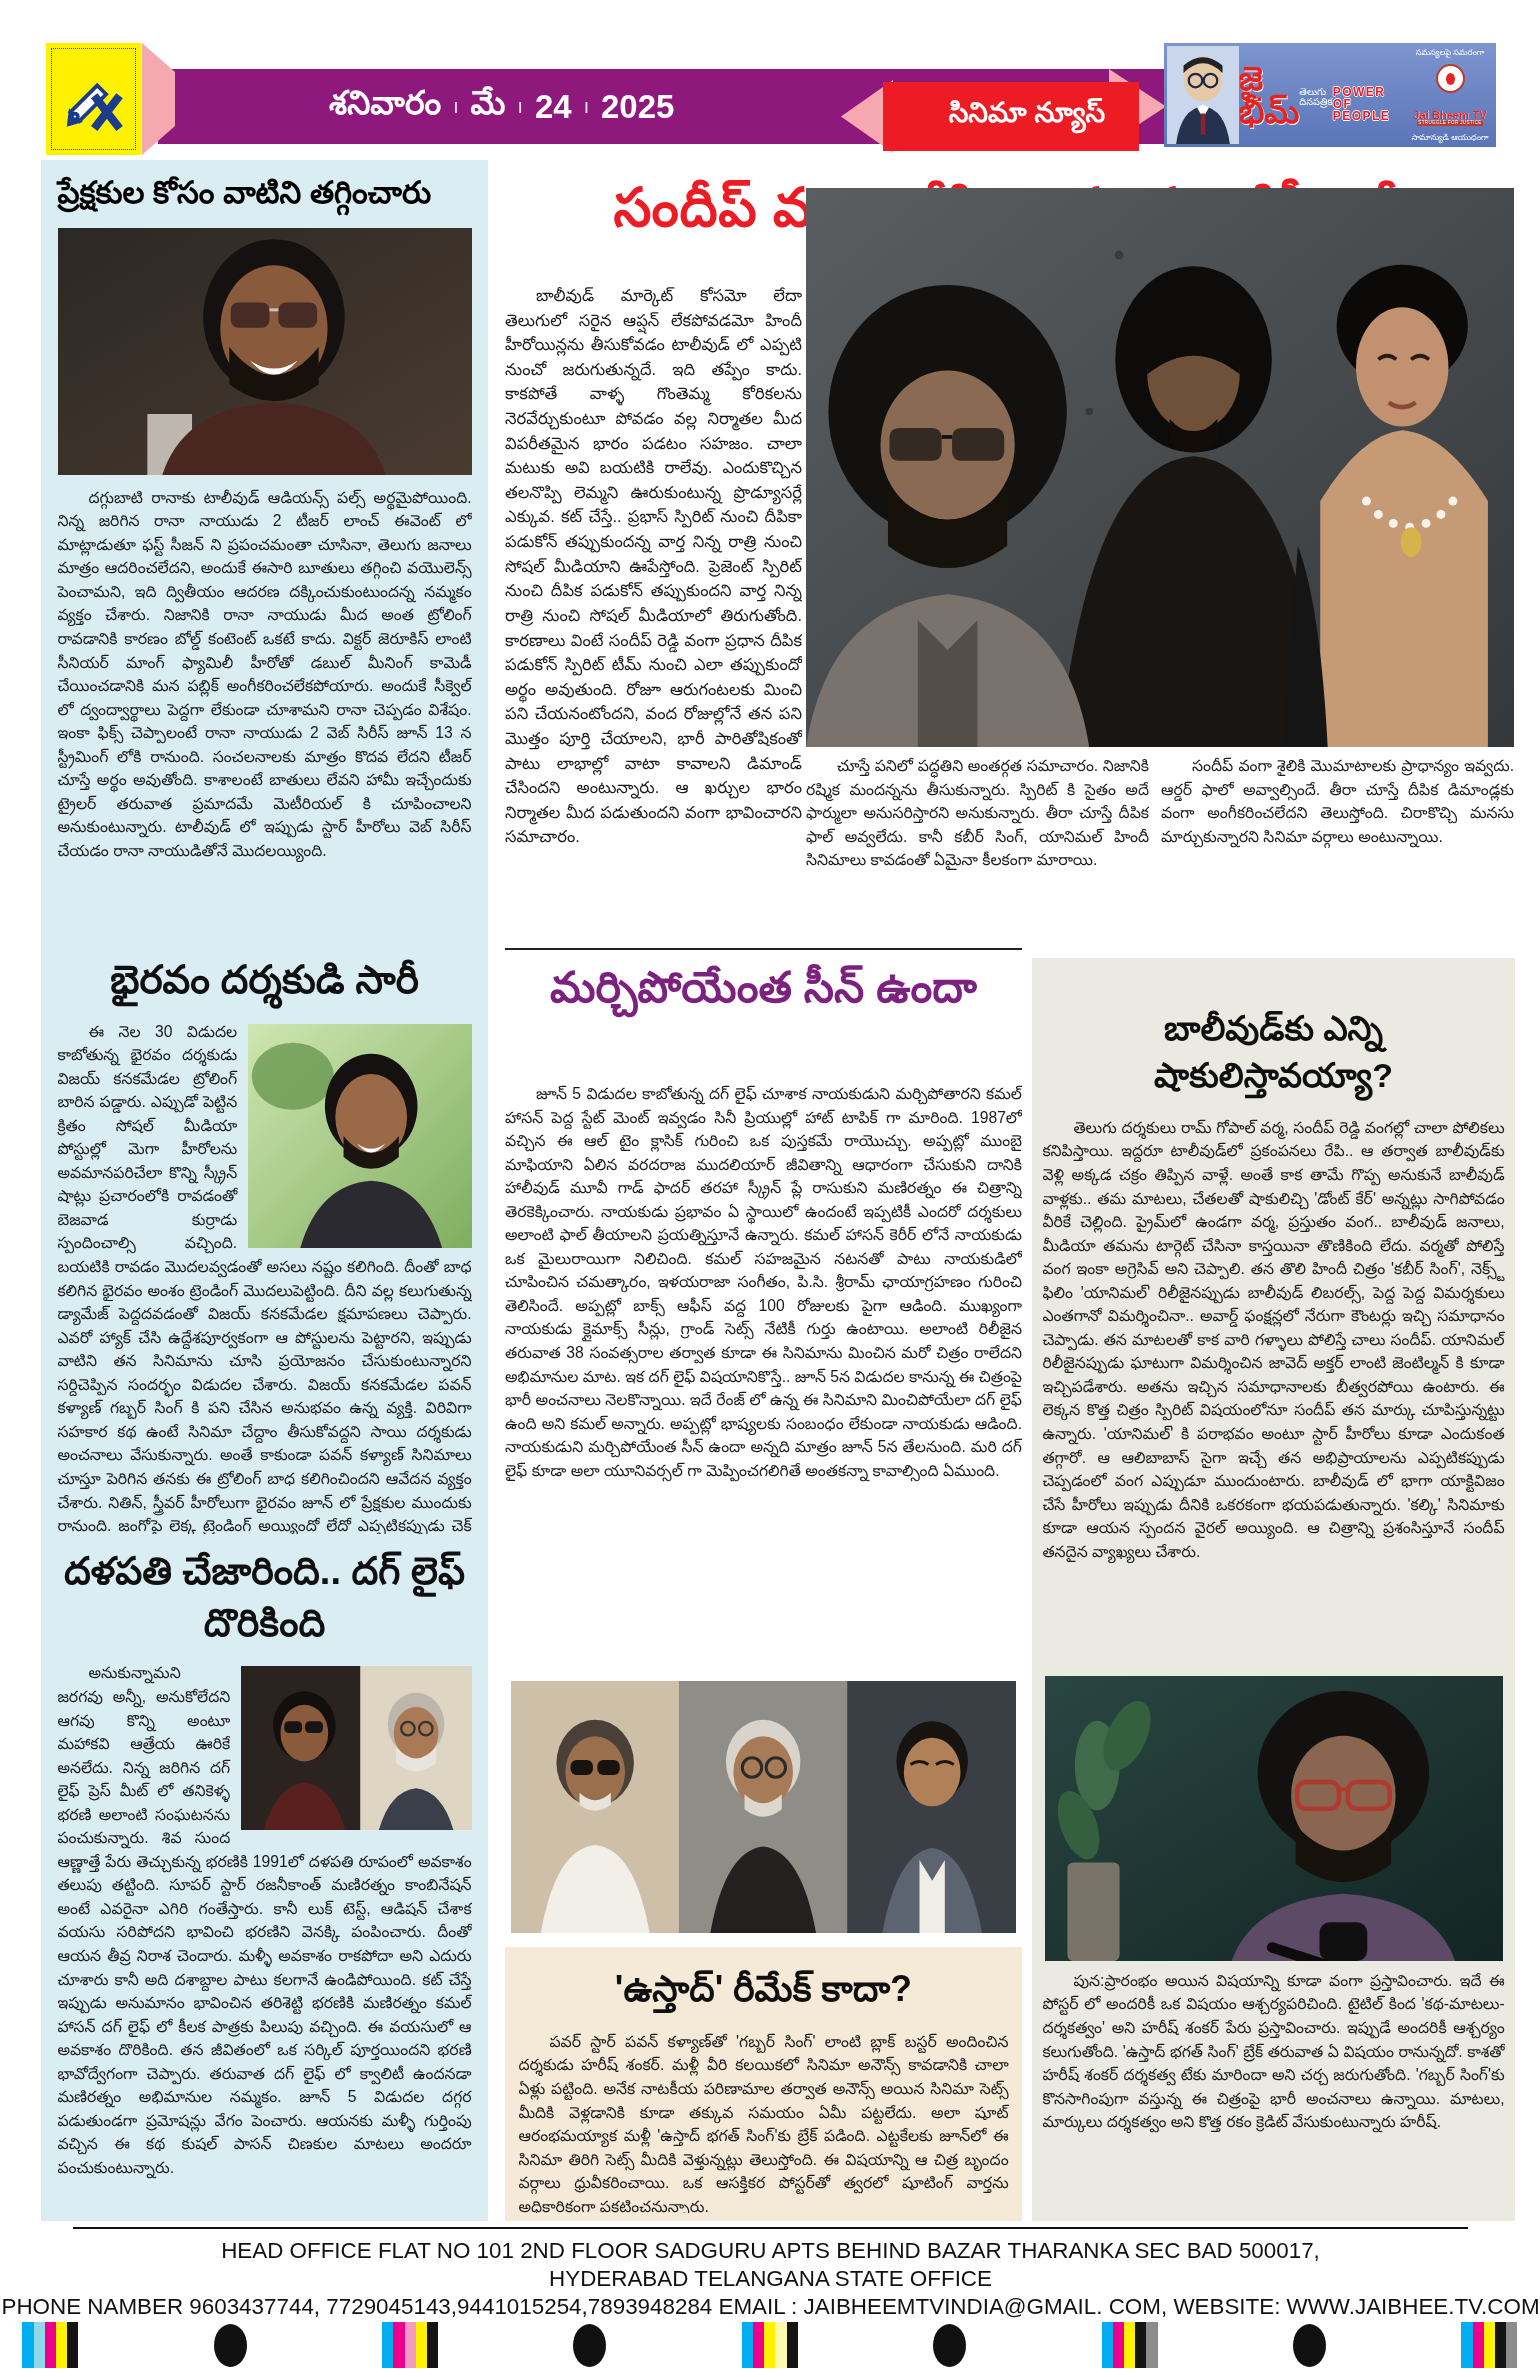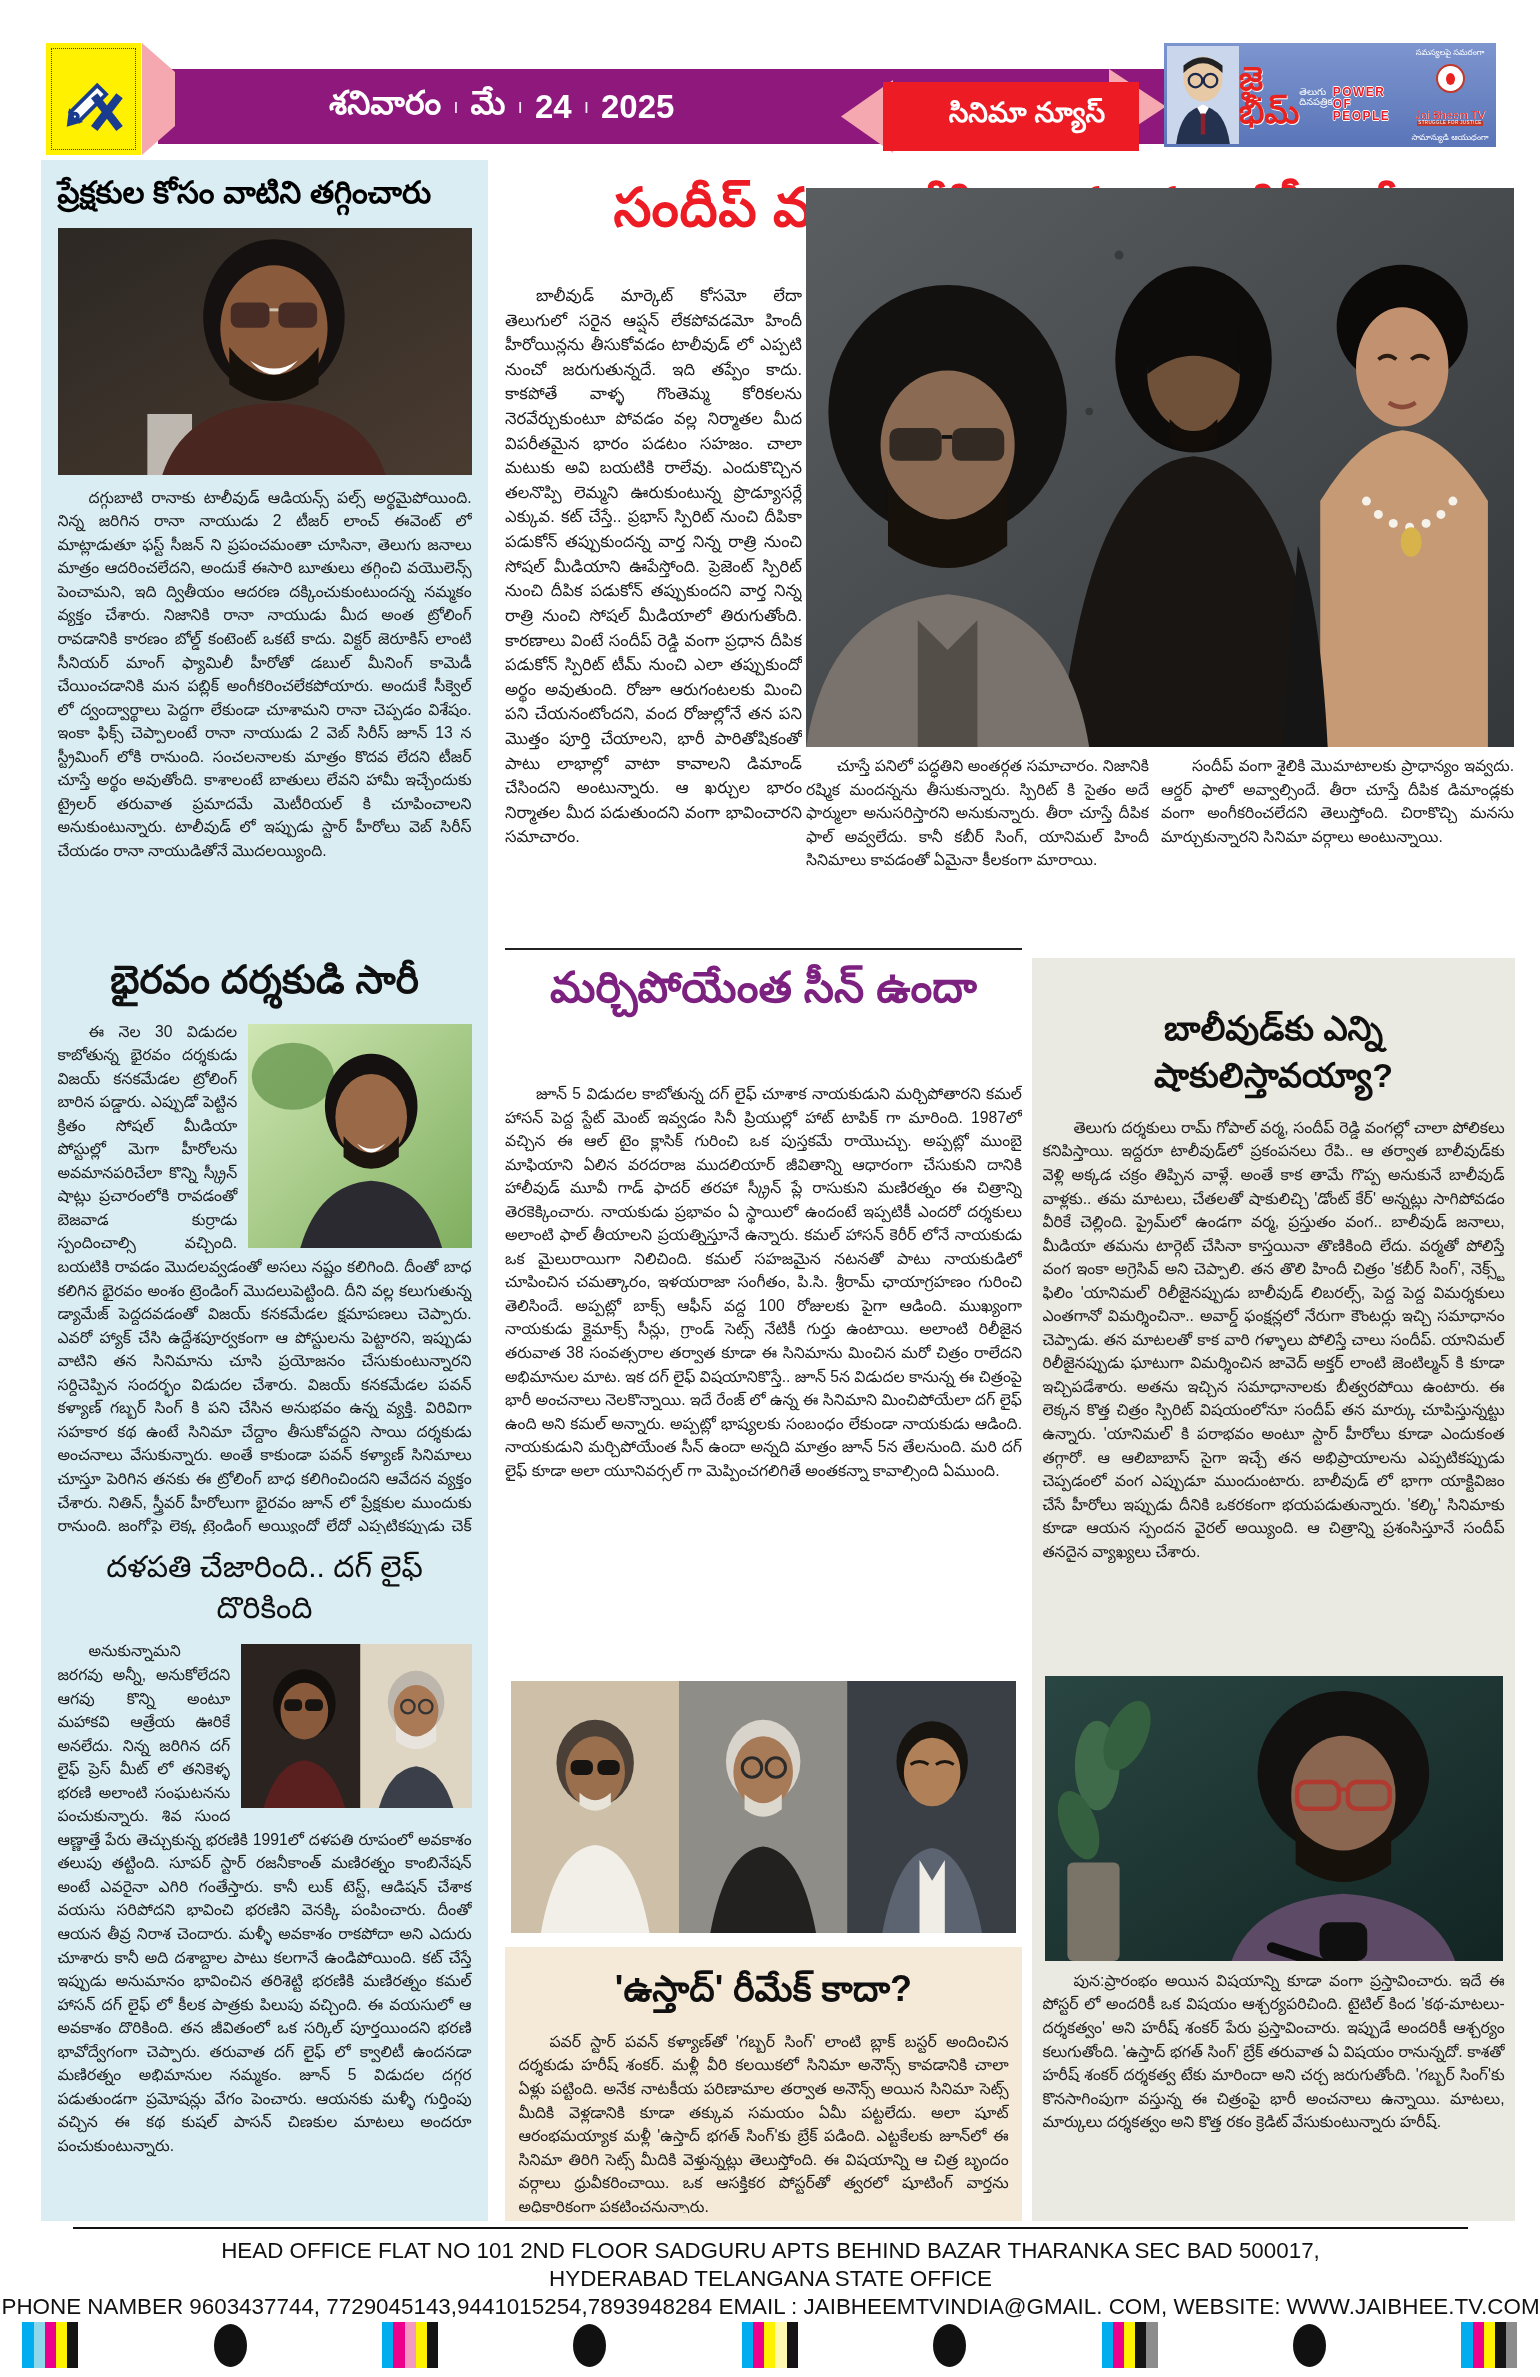--- a/index.html
+++ b/index.html
@@ -30,31 +30,31 @@
   .mast-title{color:#E8231F;font-weight:bold;font-size:33px;text-shadow:0.7px 0.7px 0 #fff;}
   .mast-sub{color:#fff;font-size:9.7px;margin-top:3px;}
   .mast-tag{color:#ED1C24;font-weight:bold;font-size:12px;letter-spacing:1.5px;margin-top:18px;
             text-shadow:-0.7px 0 #fff,0.7px 0 #fff,0 -0.7px #fff,0 0.7px #fff;}
   .mast-right{width:86px;flex:0 0 auto;display:flex;flex-direction:column;align-items:center;justify-content:space-between;padding:1.5px 0;}
   .mast-slogan{color:#fff;font-size:8.2px;text-align:center;line-height:1.1;}
   .tv-logo{display:flex;flex-direction:column;align-items:center;line-height:1;}
   .tv-circle{width:25px;height:25px;border-radius:50%;background:#fff;border:2.2px solid #c0392b;
              display:flex;align-items:center;justify-content:center;}
   .tv-dot{width:9px;height:12px;border-radius:50%;background:#E8231F;}
-  .tv-name{color:#E8231F;font-weight:normal;font-size:11.2px;margin-top:17px;text-shadow:0.4px 0.4px 0 #fff;}
+  .tv-name{color:#E8231F;font-weight:bold;font-size:11.2px;margin-top:17px;text-shadow:0.4px 0.4px 0 #fff;}
   .tv-sub{color:#fff;background:#c0392b;font-size:4.5px;padding:0 1.5px;letter-spacing:0.4px;}
   
   .main-headline{left:492px;top:176px;width:1025px;text-align:center;color:#ED1C24;
                  font-weight:bold;font-size:54px;white-space:nowrap;letter-spacing:0.7px;}
   .body-text{font-size:15.7px;line-height:1.5;text-align:justify;overflow:hidden;}
   .body-text p{margin:0;text-indent:31px;}
   .left-col{left:41px;top:160px;width:447px;height:2061px;background:#D9EDF3;box-sizing:border-box;padding:10.4px 16.4px;}
   .h-left1{font-size:31px;font-weight:bold;text-align:left;color:#000000;margin:4.5px 0 10.4px;}
   .h-left2{font-size:39px;font-weight:bold;text-align:center;color:#101010;margin:16.4px 0 7.5px;}
-  .h-left3{font-size:30px;font-weight:normal;text-align:center;color:#101010;margin:16.4px 0 7.5px;}
+  .h-left3{font-size:38px;font-weight:bold;text-align:center;color:#101010;margin:16.4px 0 7.5px;}
   .photo{overflow:hidden;background:#333;}
   .photo svg{display:block;width:100%;height:100%;}
   .rana-photo{width:414px;height:247px;margin:0 auto 10.4px;}
   .float-photo-r{float:right;margin:4.5px 0 6px 10.4px;}
   .bhair-photo{width:224px;height:224px;}
   .dug-photo{width:231px;height:164px;}
   .main-col{left:505px;top:283px;width:297px;height:654px;font-size:16.4px;}
   .main-photo{left:806px;top:188px;width:708px;height:559px;}
   .sub-col1{left:806px;top:754px;width:343px;height:183px;}
   .sub-col2{left:1161px;top:754px;width:353px;height:183px;}

